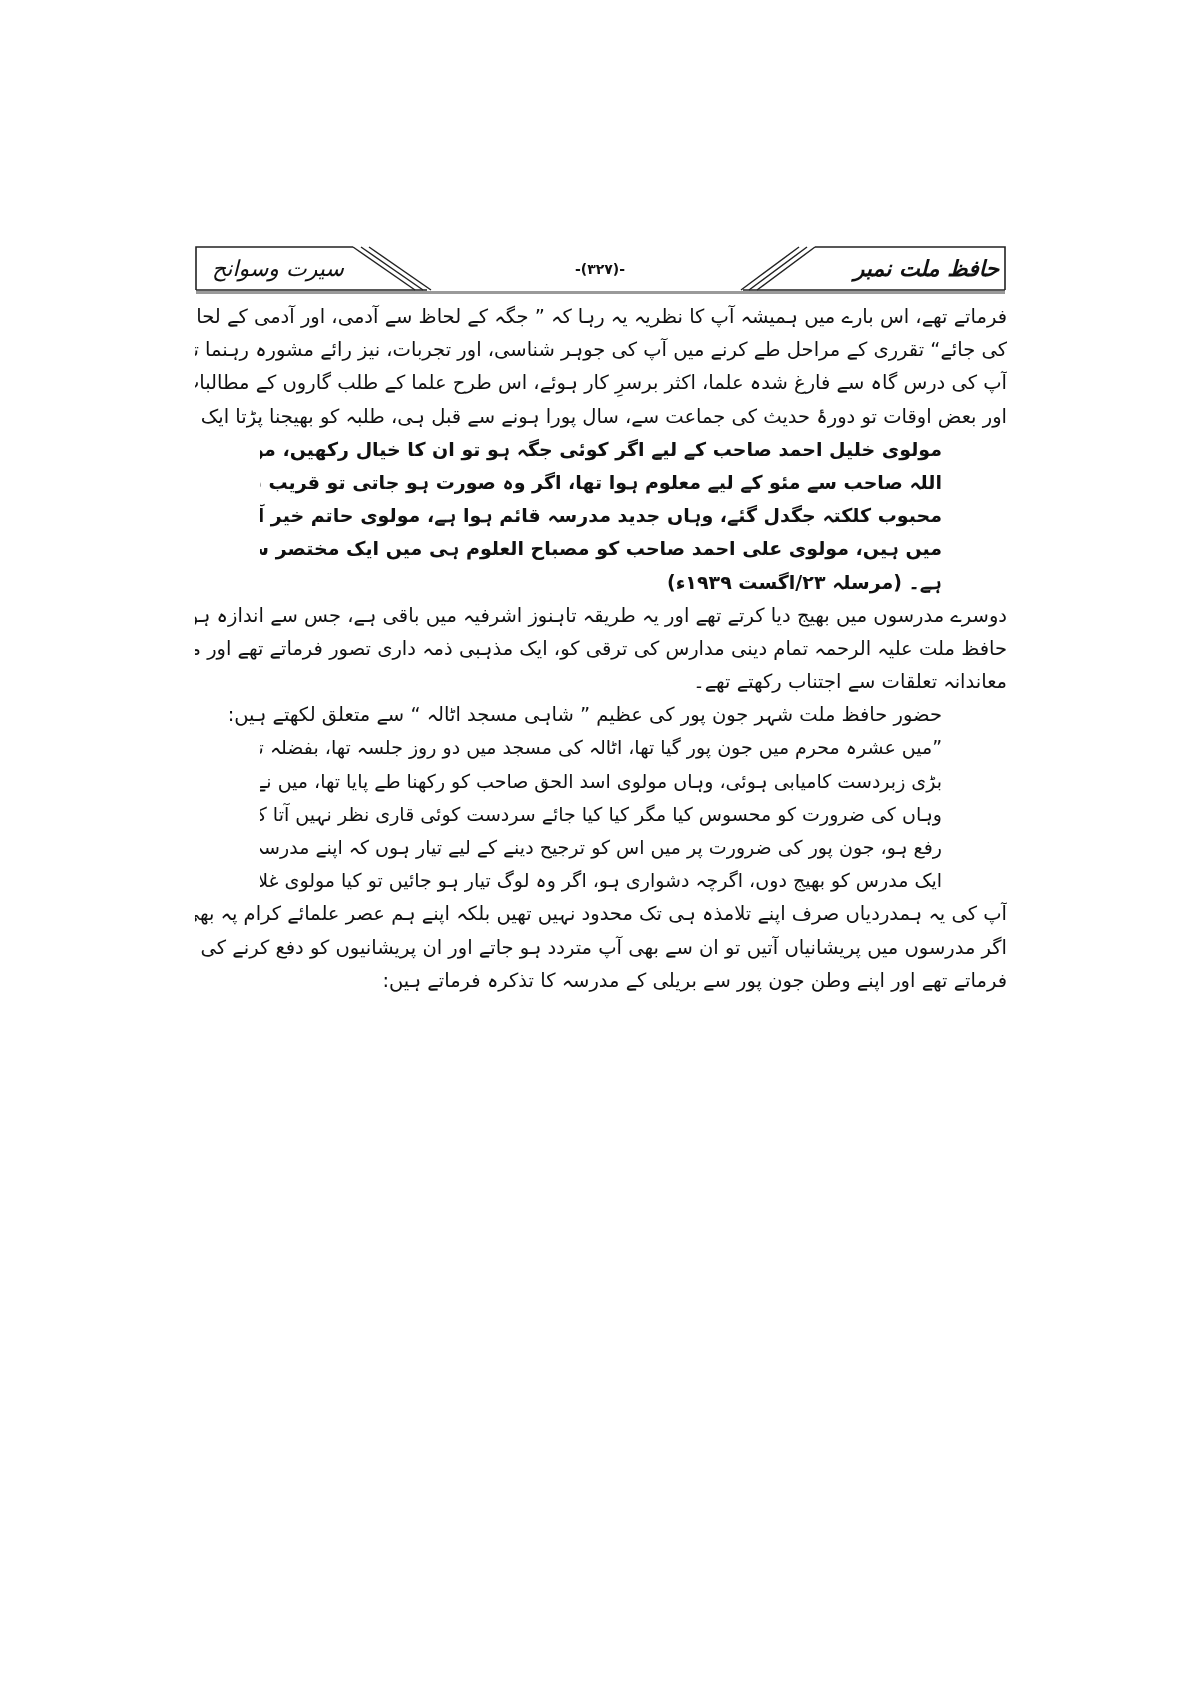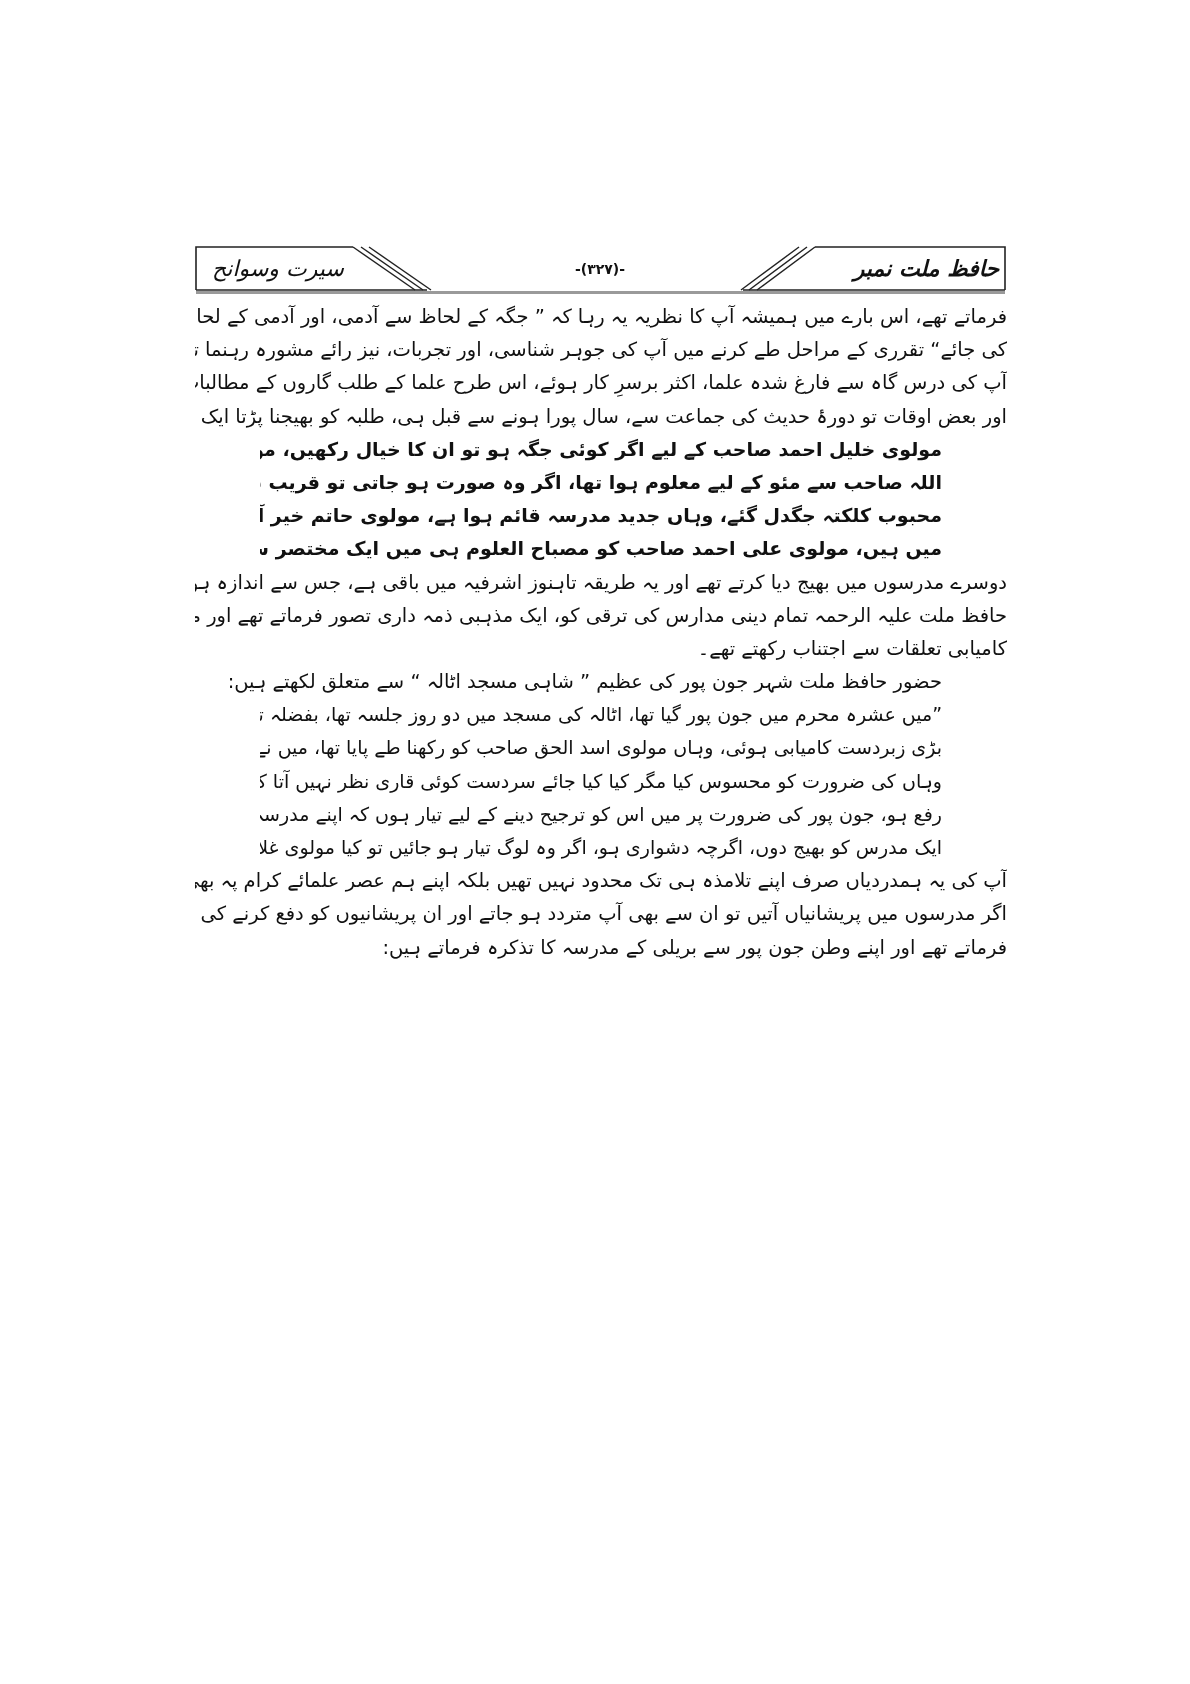--- a/index.html
+++ b/index.html
@@ -62,26 +62,27 @@
       <span class="line">کی جائے“ تقرری کے مراحل طے کرنے میں آپ کی جوہر شناسی، اور تجربات، نیز رائے مشورہ رہنما تھے؛ اسی لیے</span>
       <span class="line">آپ کی درس گاہ سے فارغ شدہ علما، اکثر برسرِ کار ہوئے، اس طرح علما کے طلب گاروں کے مطالبات بڑھنے لگے</span>
       <span class="line">اور بعض اوقات تو دورۂ حدیث کی جماعت سے، سال پورا ہونے سے قبل ہی، طلبہ کو بھیجنا پڑتا ایک مکتوب میں ہے:</span>
     </div>
 
     <div class="quote">
       <span class="line">مولوی خلیل احمد صاحب کے لیے اگر کوئی جگہ ہو تو ان کا خیال رکھیں، مولوی ثناء</span>
       <span class="line">اللہ صاحب سے مئو کے لیے معلوم ہوا تھا، اگر وہ صورت ہو جاتی تو قریب ہے، مولوی</span>
       <span class="line">محبوب کلکتہ جگدل گئے، وہاں جدید مدرسہ قائم ہوا ہے، مولوی حاتم خیر آباد، جدید مدرسہ</span>
       <span class="line">میں ہیں، مولوی علی احمد صاحب کو مصباح العلوم ہی میں ایک مختصر سی جگہ مل گئی</span>
+      <span class="line last">ہے۔ (مرسلہ ۲۳/اگست ۱۹۳۹ء)</span>
     </div>
 
     <div>
       <span class="line">دوسرے مدرسوں میں بھیج دیا کرتے تھے اور یہ طریقہ تاہنوز اشرفیہ میں باقی ہے، جس سے اندازہ ہوتا ہے کہ</span>
       <span class="line">حافظ ملت علیہ الرحمہ تمام دینی مدارس کی ترقی کو، ایک مذہبی ذمہ داری تصور فرماتے تھے اور مدارس کے درمیان</span>
-      <span class="line last">کامیابی تعلقات سے اجتناب رکھتے تھے۔</span>
+      <span class="line last">معاندانہ تعلقات سے اجتناب رکھتے تھے۔</span>
     </div>
 
     <div class="indent">
       <span class="line last">حضور حافظ ملت شہر جون پور کی عظیم ” شاہی مسجد اٹالہ “ سے متعلق لکھتے ہیں:</span>
     </div>
 
     <div class="quote2">
       <span class="line">”میں عشرہ محرم میں جون پور گیا تھا، اٹالہ کی مسجد میں دو روز جلسہ تھا، بفضلہ تعالیٰ</span>
       <span class="line">بڑی زبردست کامیابی ہوئی، وہاں مولوی اسد الحق صاحب کو رکھنا طے پایا تھا، میں نے خود</span>
       <span class="line">وہاں کی ضرورت کو محسوس کیا مگر کیا کیا جائے سردست کوئی قاری نظر نہیں آتا کہ ضرورت</span>

